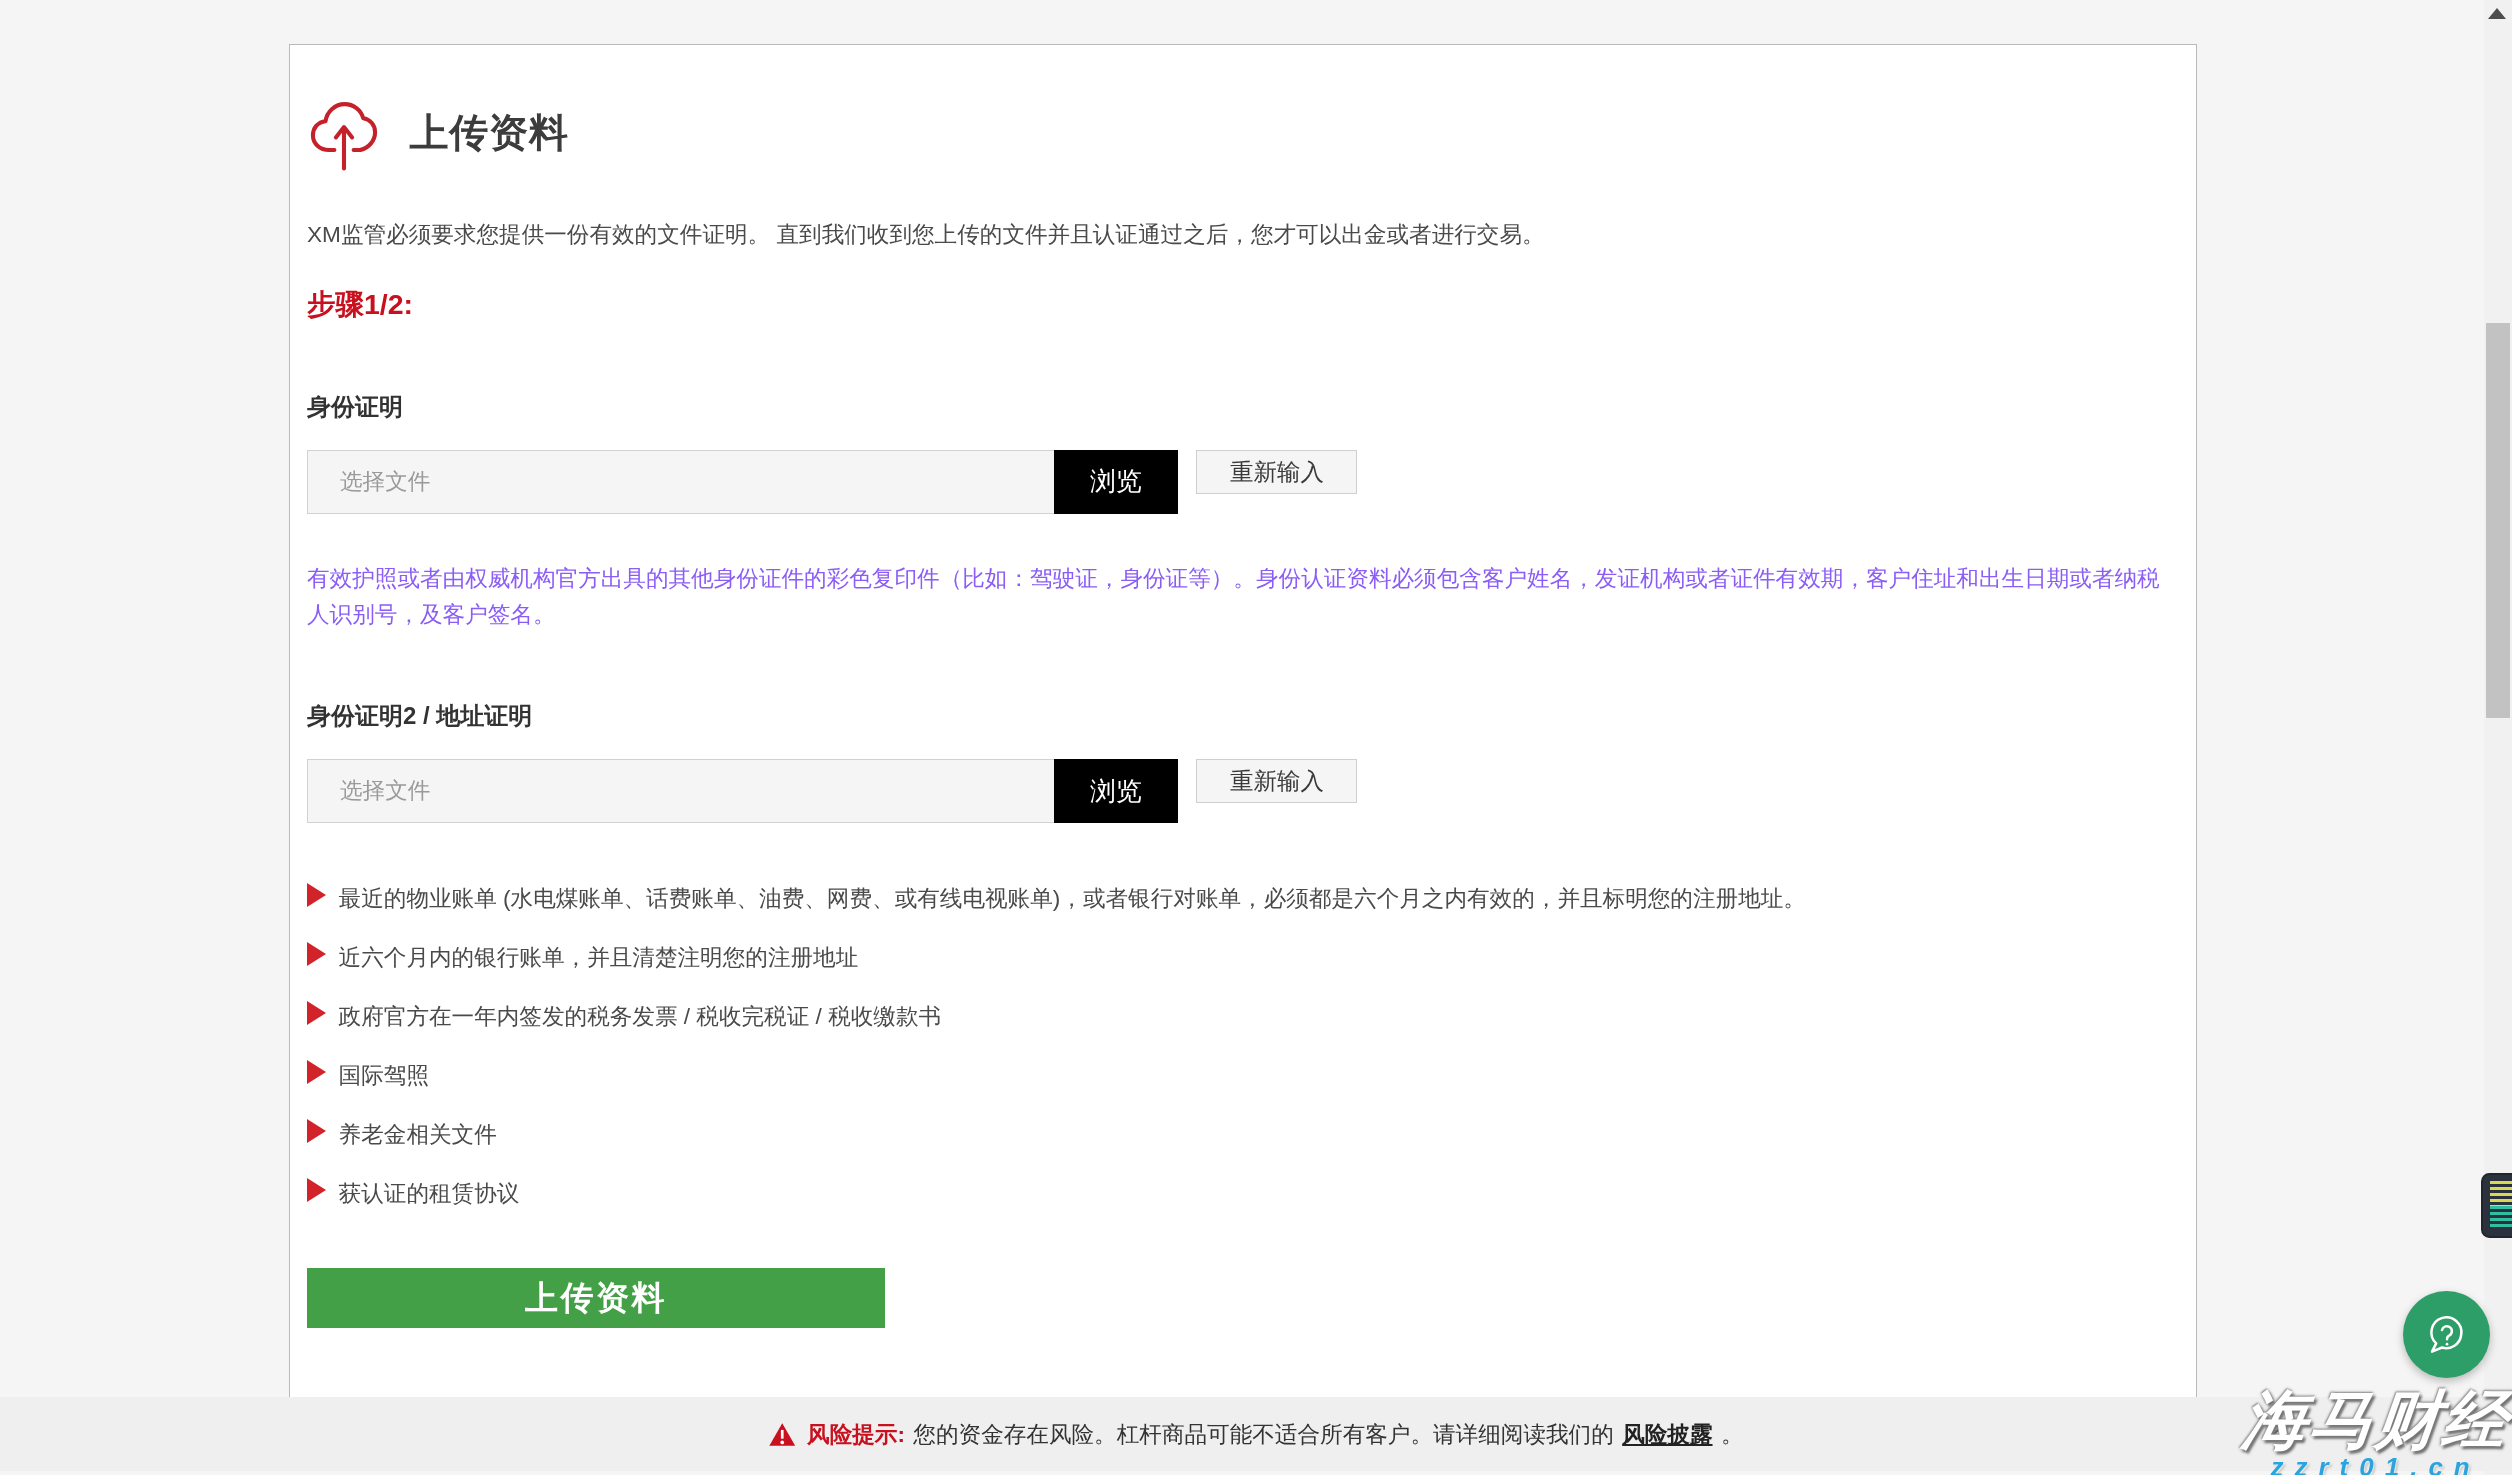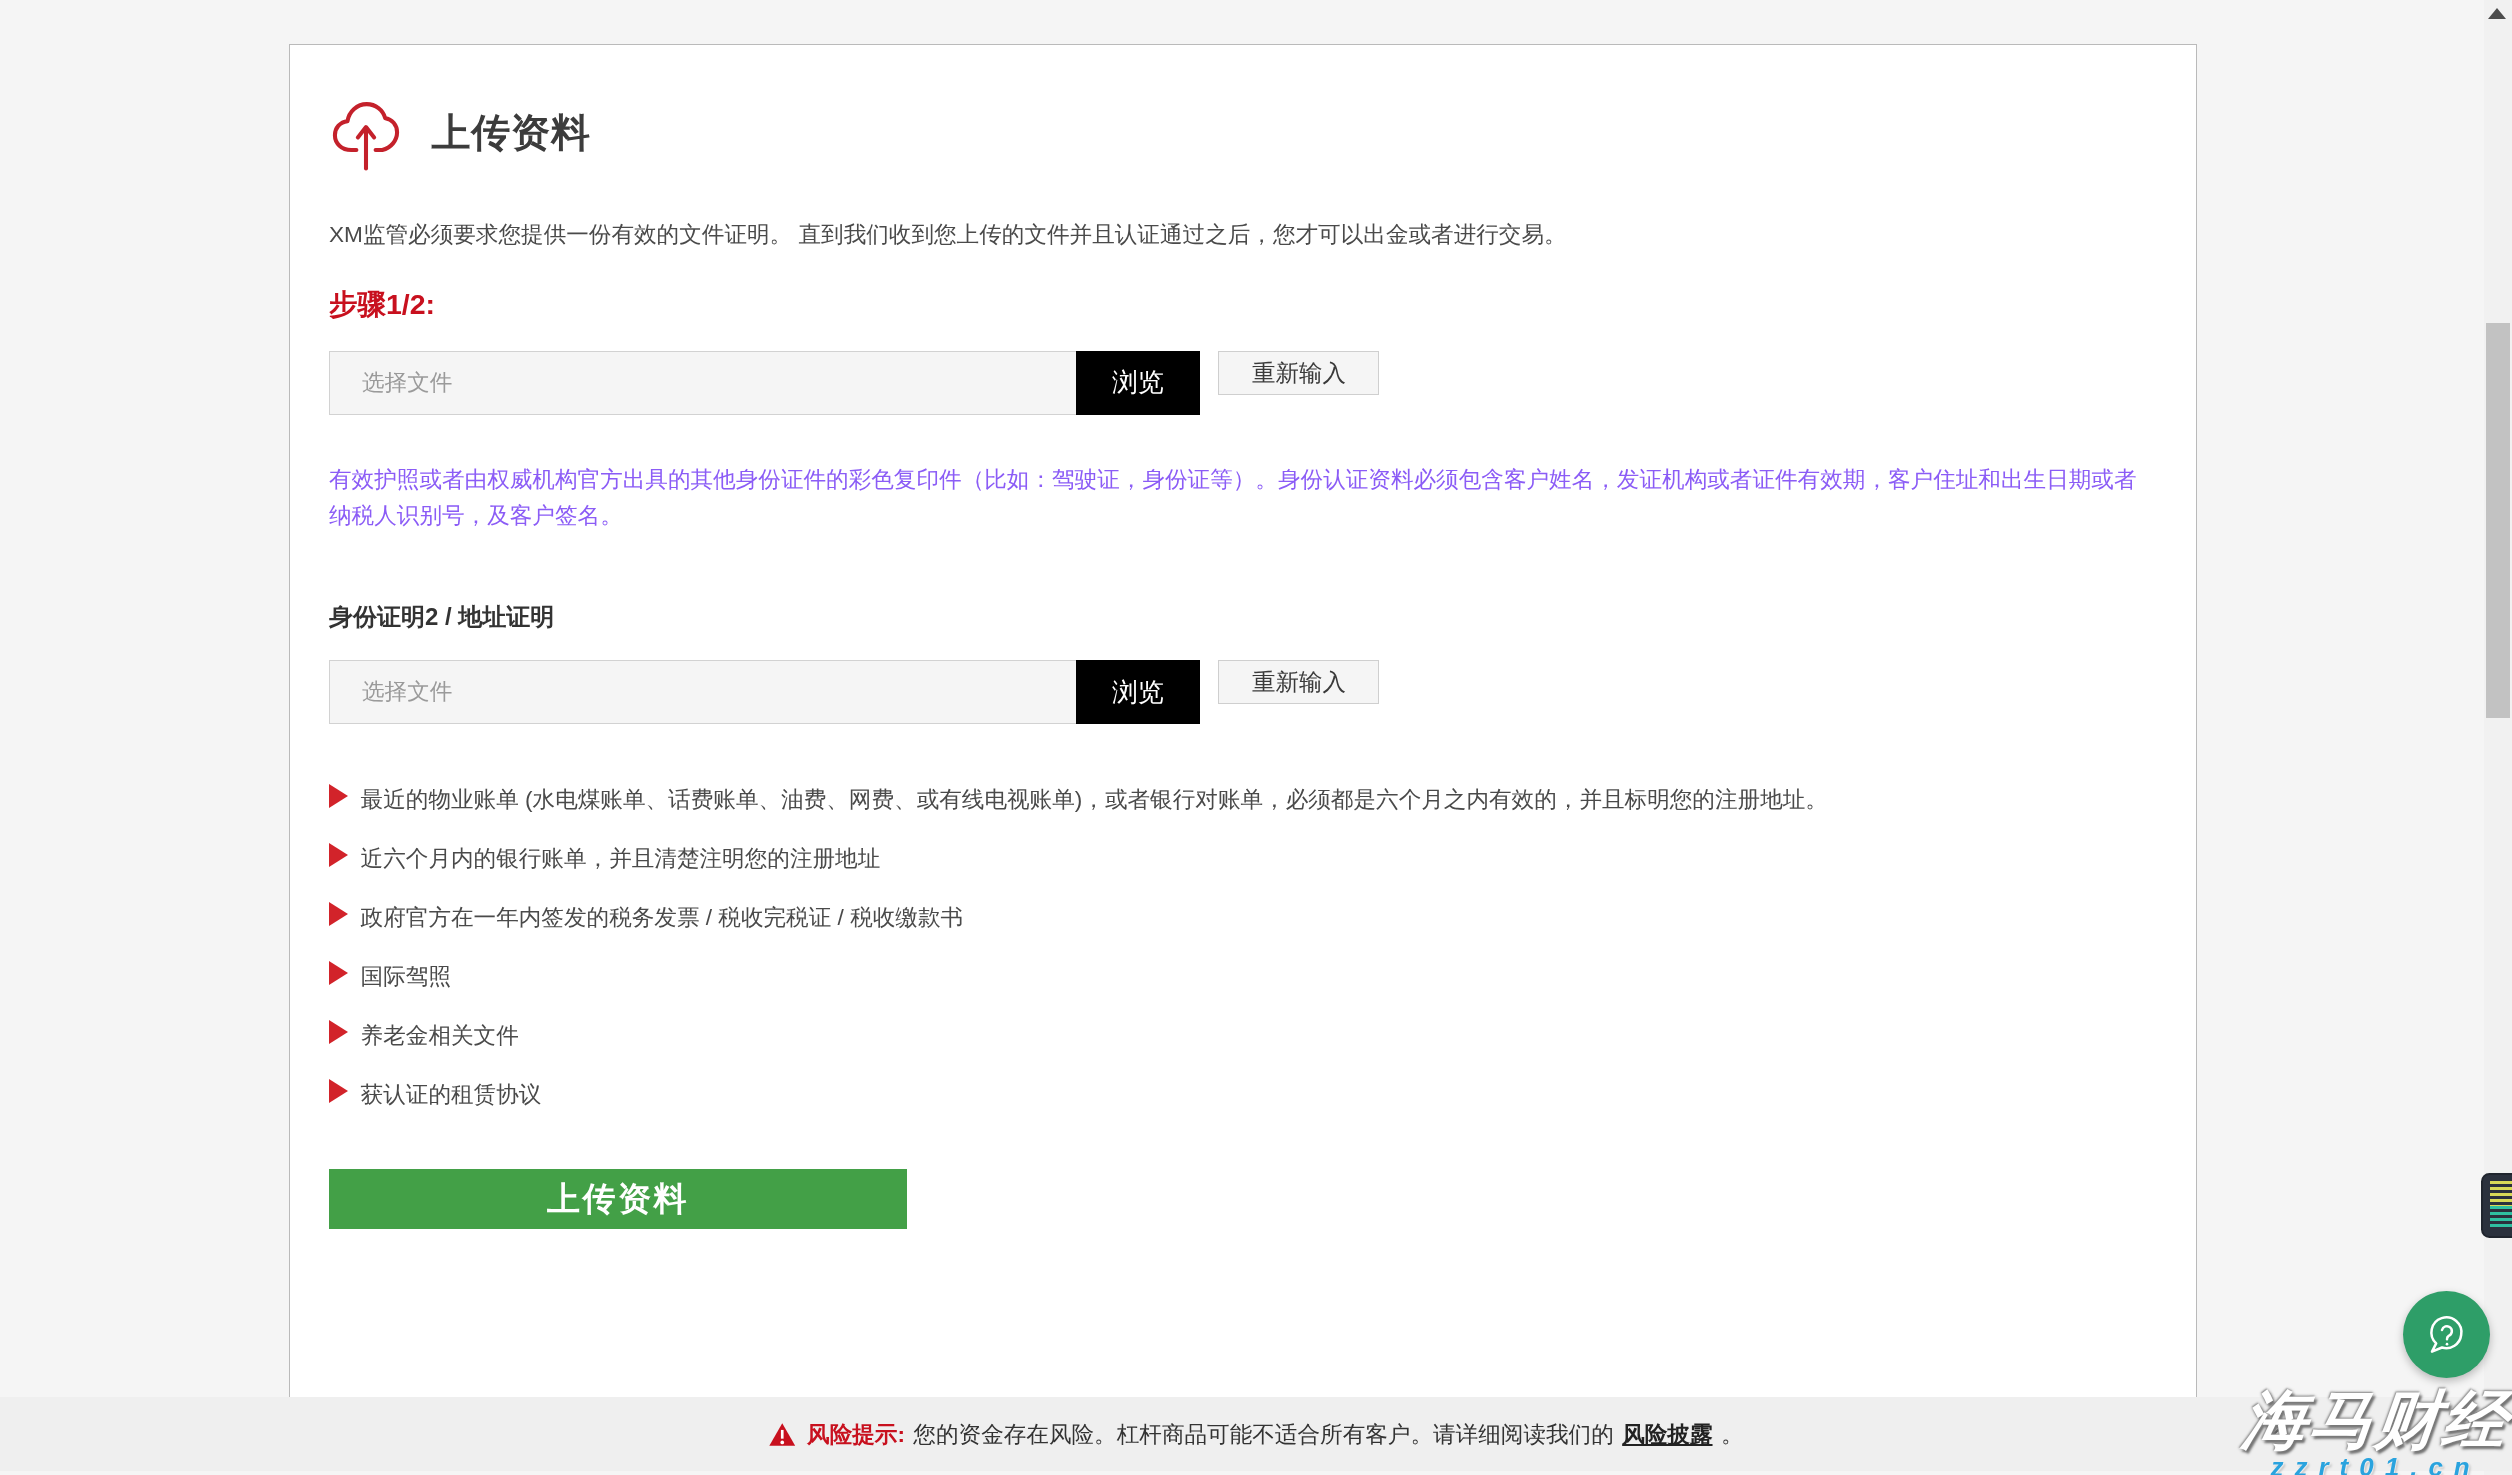--- a/index.html
+++ b/index.html
@@ -11,21 +11,21 @@
     overflow:hidden;
     color:#444;
   }
 
   
   .card {
     position:absolute; left:289px; top:44px;
     width:1908px; height:1357px;
     background:#ffffff;
     border:1.7px solid #bababa; border-bottom:none;
-    padding:0 39px;
+    padding:0 17px;
     overflow:hidden;
     z-index:2;
   }
 
   .header { display:flex; align-items:center; gap:28.5px; margin-top:46px; }
   .cloud-icon { width:74px; height:84px; flex:0 0 auto; }
   .page-title { font-size:39px; font-weight:bold; color:#3c3c3c; letter-spacing:0.8px; }
 
   .intro { margin-top:44px; font-size:22.6px; color:#4a4a4a; line-height:1.45; }
 
@@ -157,20 +157,21 @@
       <path d="M50,104 L50,50"></path>
       <path d="M39,62 L50,48 L61,62"></path>
     </svg>
     <h1 class="page-title">上传资料</h1>
   </div>
 
   <p class="intro">XM监管必须要求您提供一份有效的文件证明。 直到我们收到您上传的文件并且认证通过之后，您才可以出金或者进行交易。</p>
 
   <h2 class="step-heading">步骤1/2:</h2>
 
+  <div class="field-label">身份证明</div>
 
   <div class="file-row">
     <input class="file-input" type="text" placeholder="选择文件" style="">
     <button class="browse-btn">浏览</button>
     <button class="reset-btn">重新输入</button>
   </div>
 
   <p class="step-desc">有效护照或者由权威机构官方出具的其他身份证件的彩色复印件（比如：驾驶证，身份证等）。身份认证资料必须包含客户姓名，发证机构或者证件有效期，客户住址和出生日期或者纳税人识别号，及客户签名。</p>
 
 

